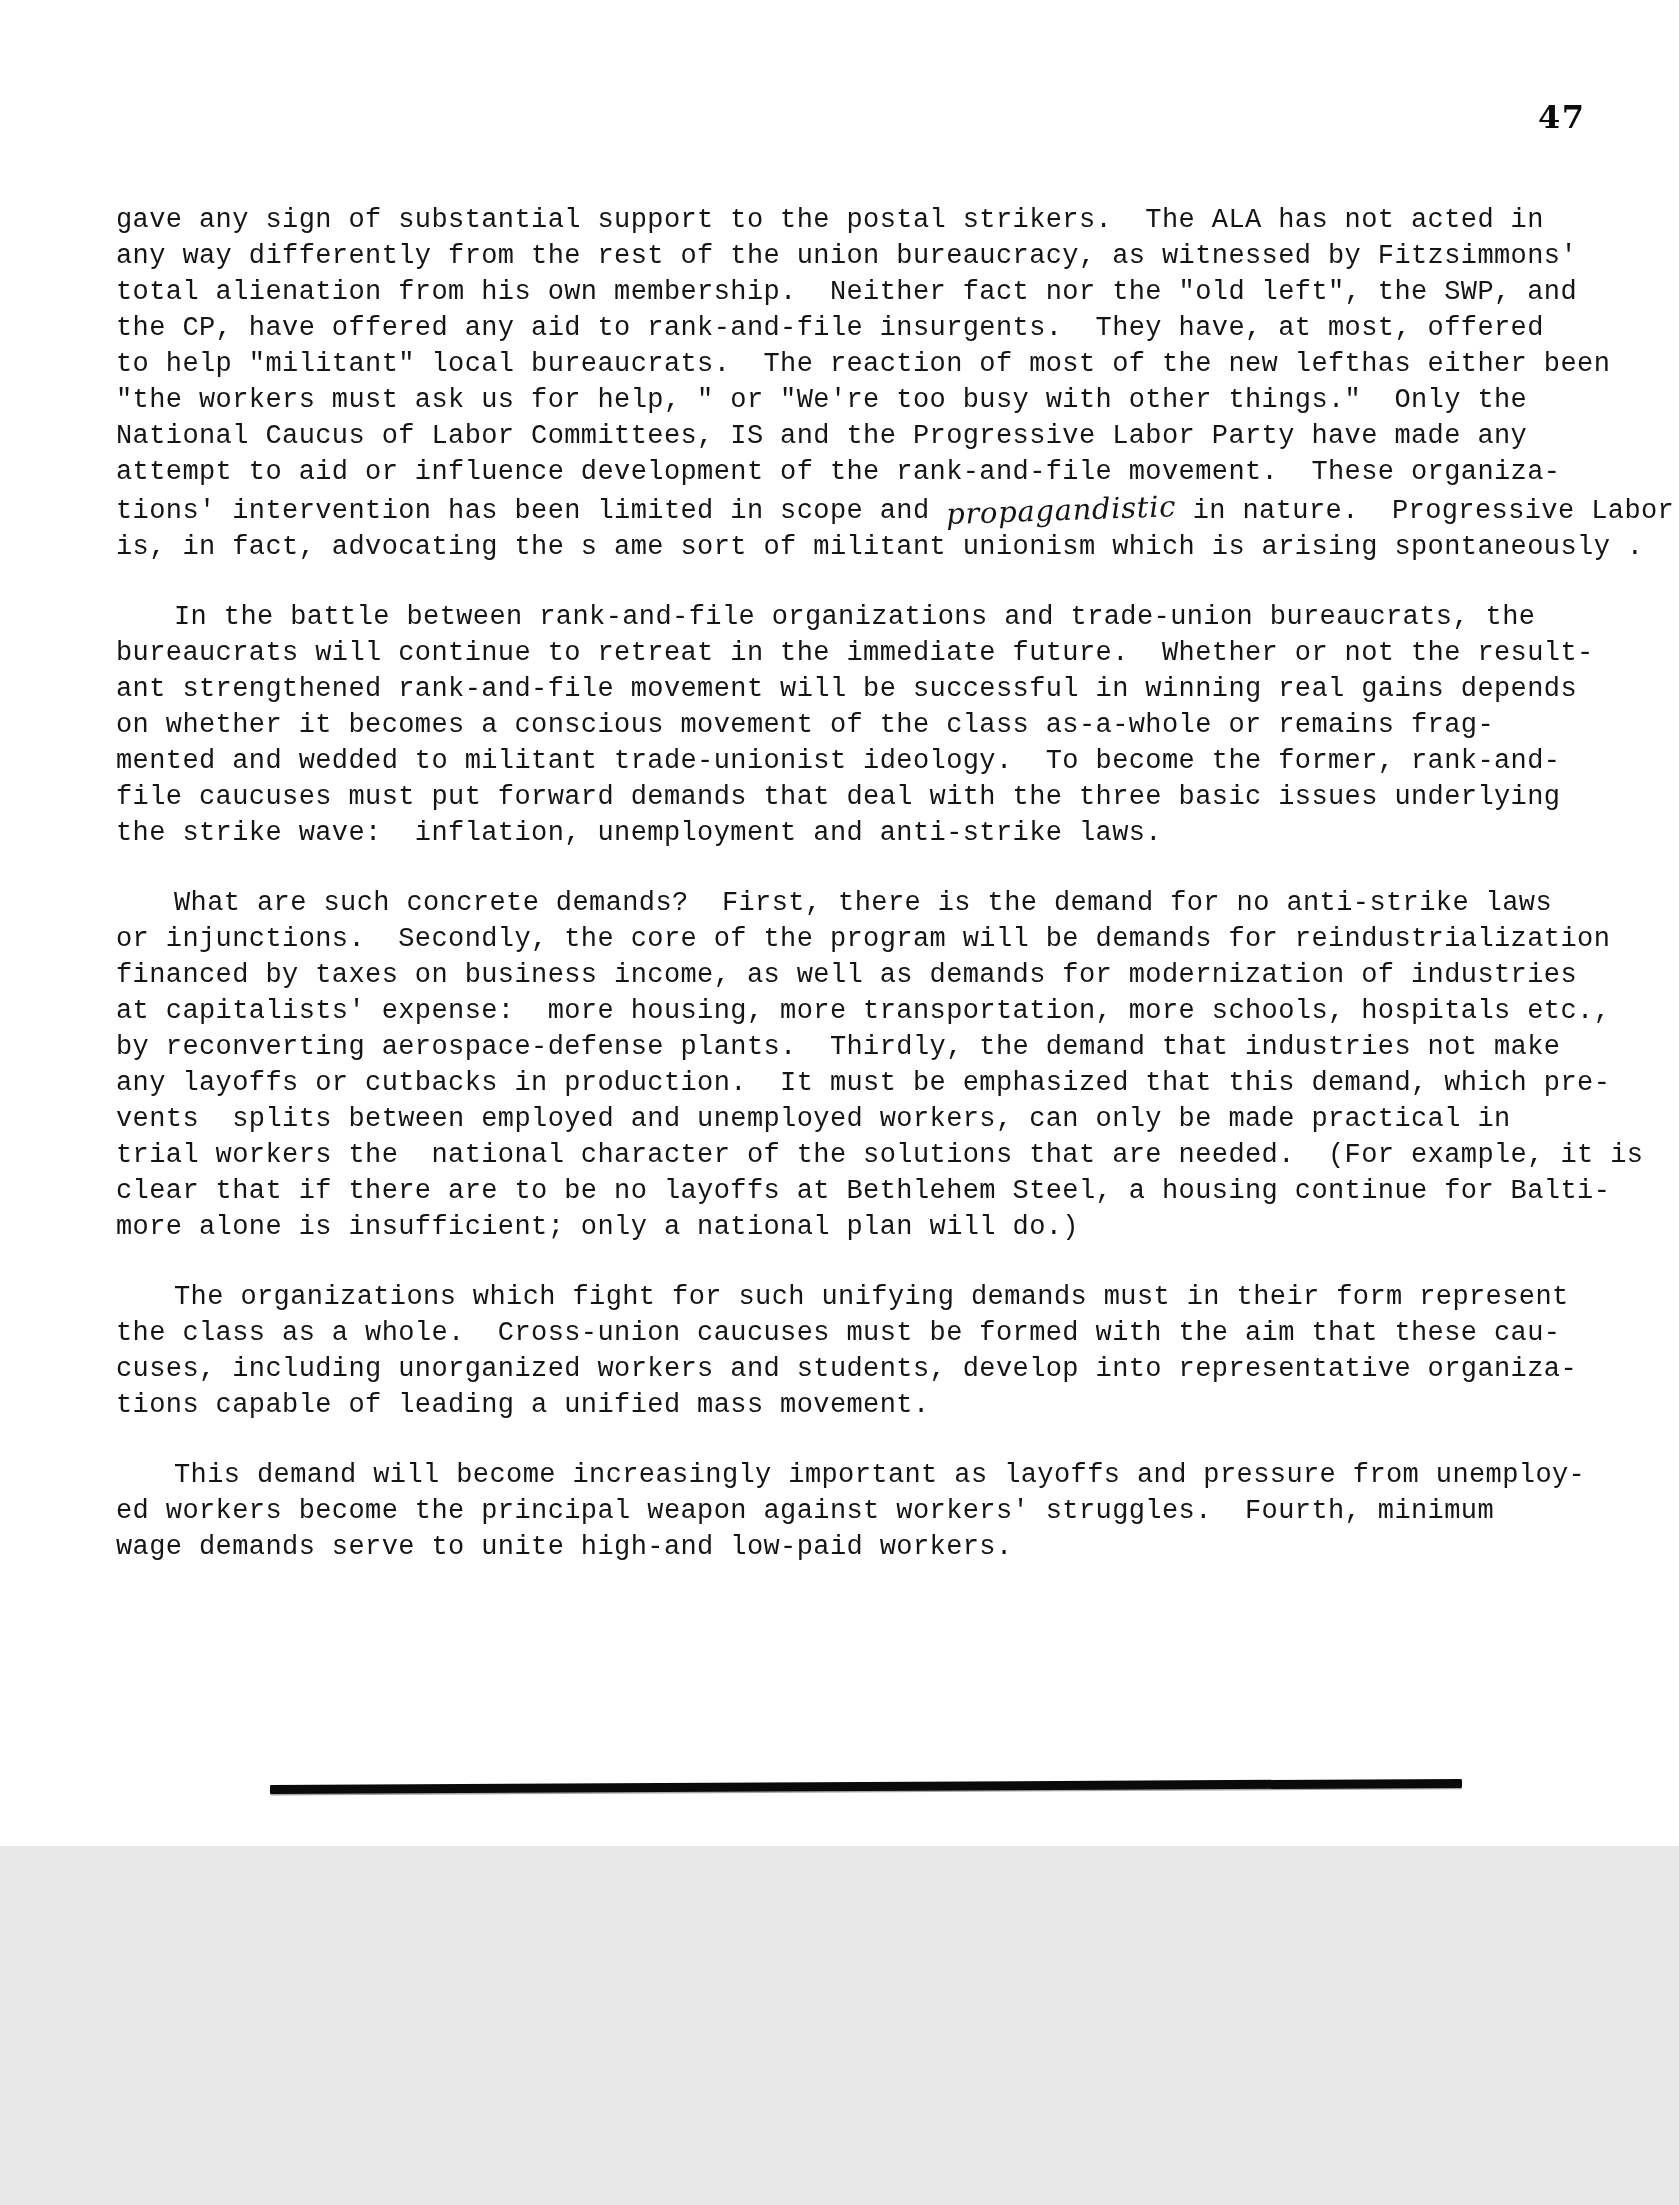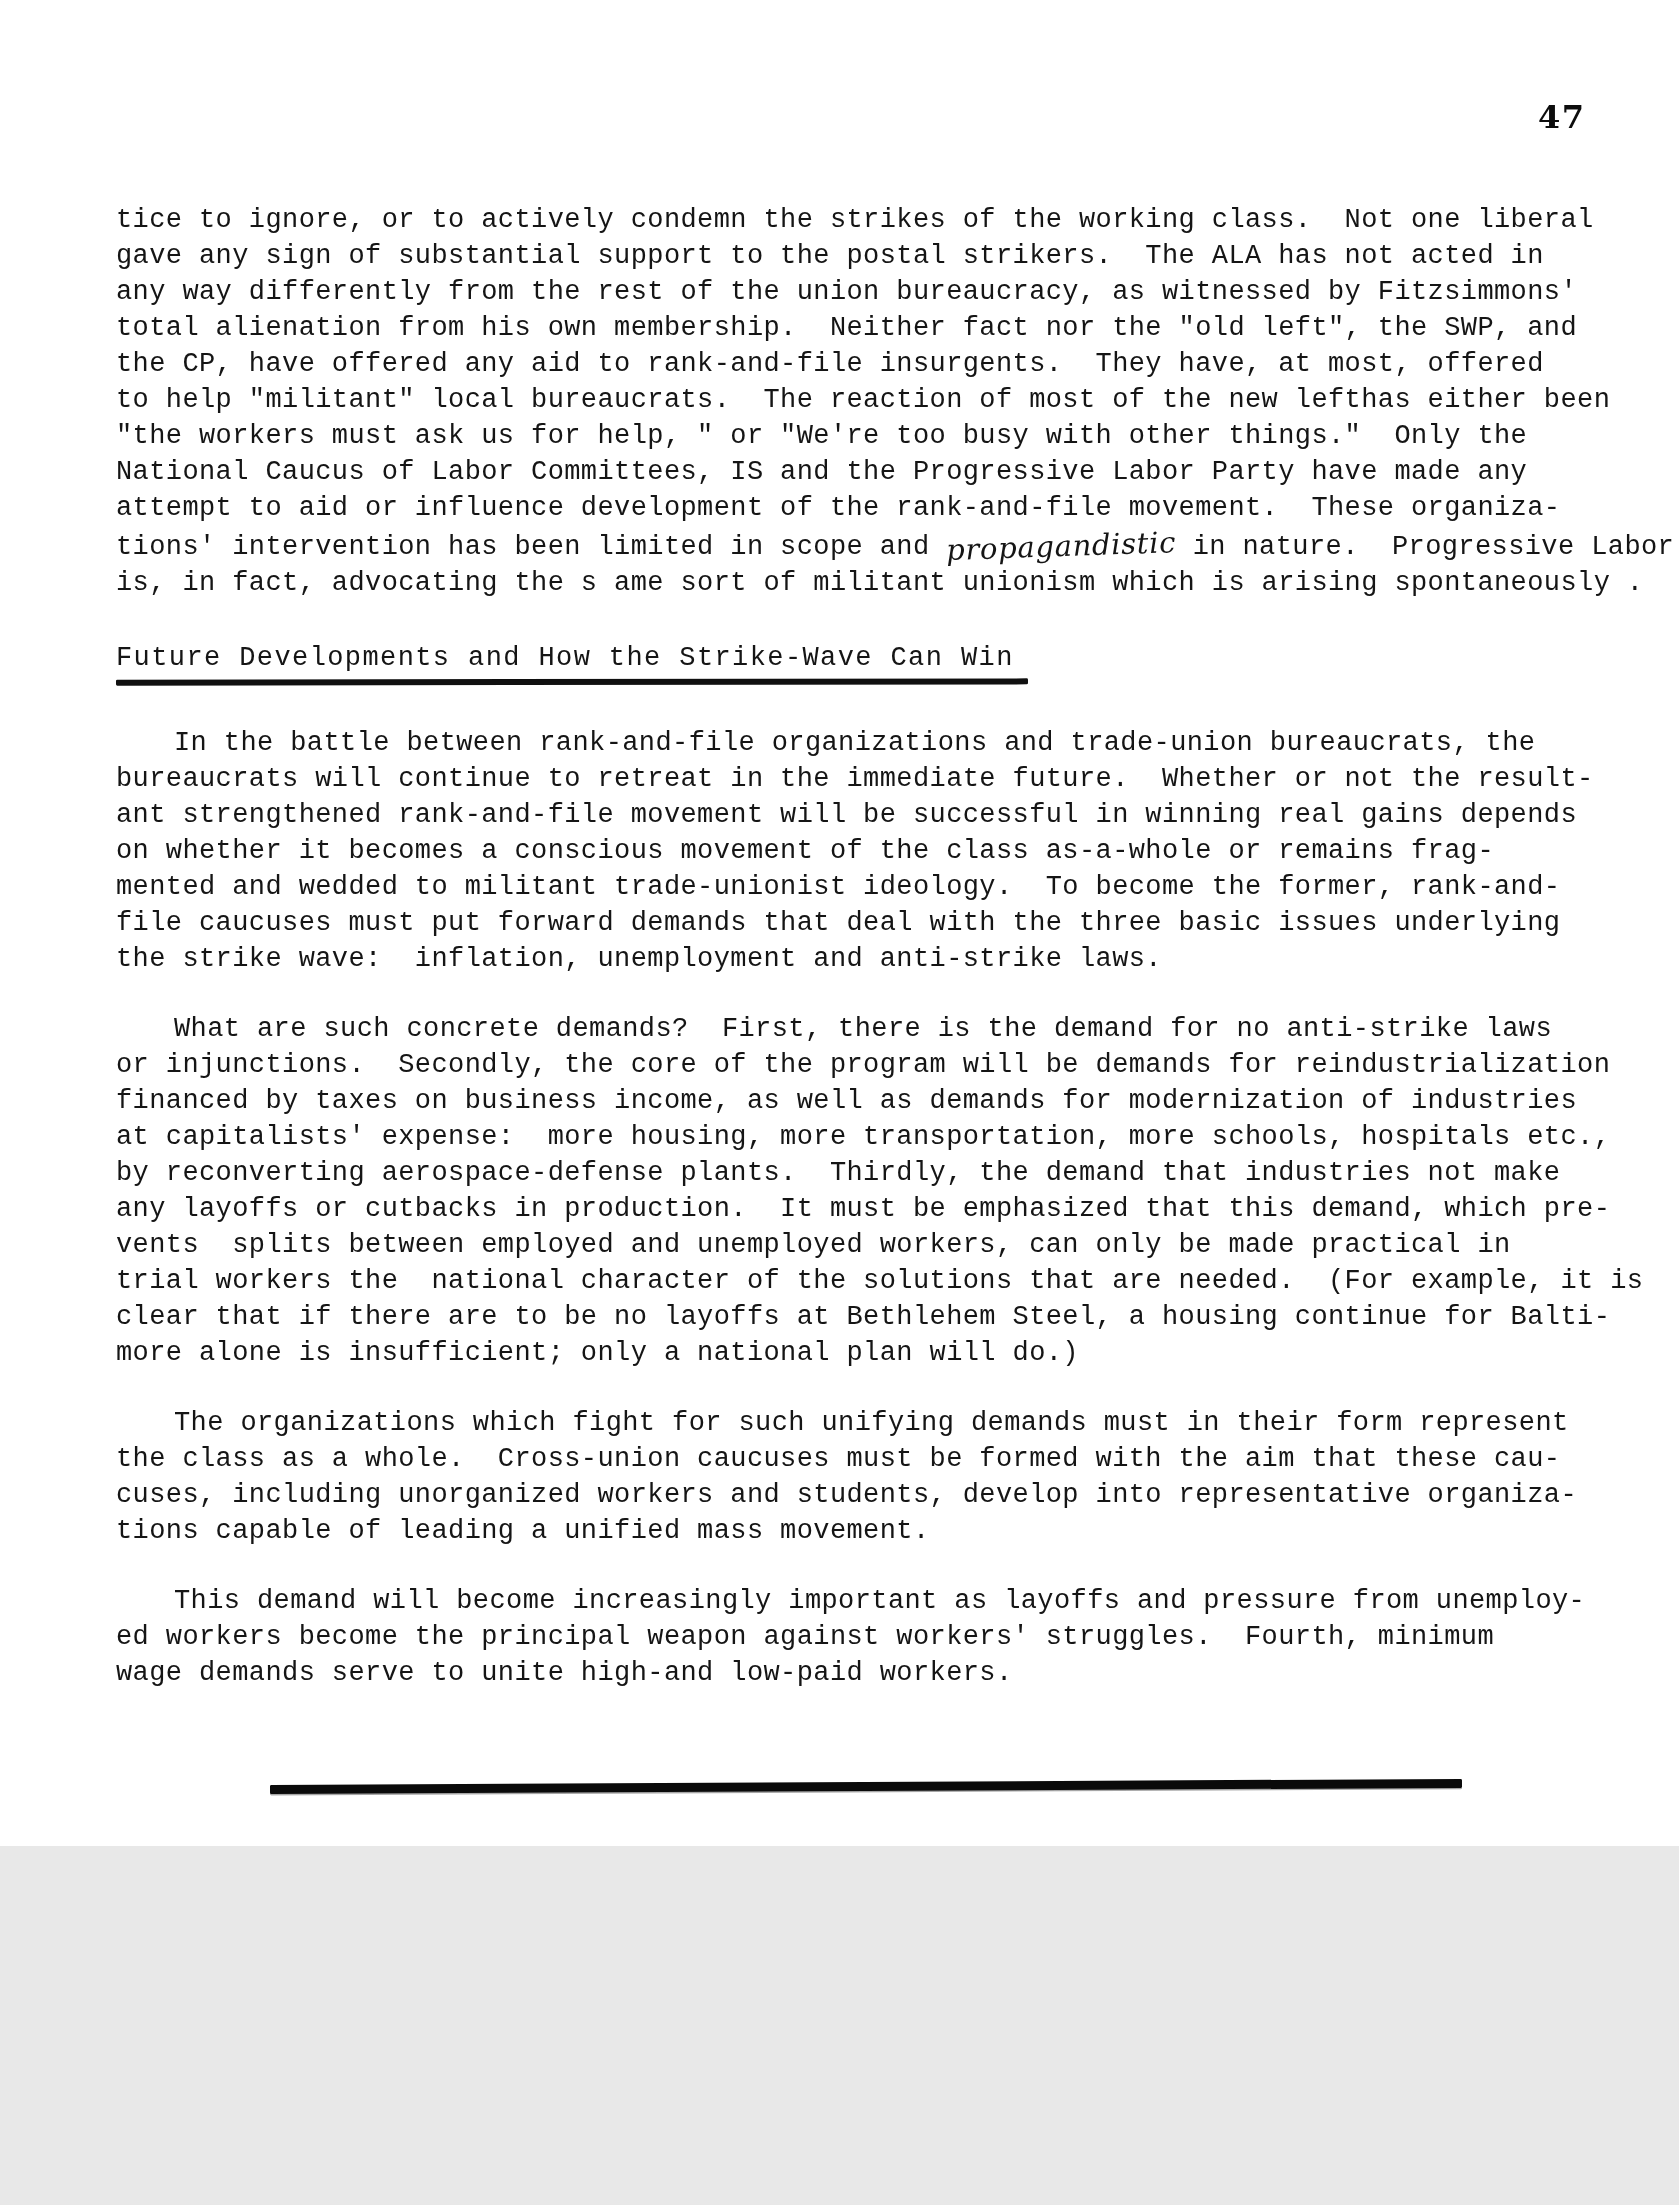--- a/index.html
+++ b/index.html
@@ -89,35 +89,30 @@
   }
 </style>
 </head>
 <body>
 
 <div class="page">
   <div class="page-number">47</div>
 
   <div class="body-text" id="body-text">
       <div class="para">
-        <div class="line">tice to ignore, or to actively condemn the strikes of the working class.  Not one liberal</div>
         <div class="line">gave any sign of substantial support to the postal strikers.  The ALA has not acted in</div>
         <div class="line">any way differently from the rest of the union bureaucracy, as witnessed by Fitzsimmons'</div>
         <div class="line">total alienation from his own membership.  Neither fact nor the "old left", the SWP, and</div>
         <div class="line">the CP, have offered any aid to rank-and-file insurgents.  They have, at most, offered</div>
         <div class="line">to help "militant" local bureaucrats.  The reaction of most of the new lefthas either been</div>
         <div class="line">"the workers must ask us for help, " or "We're too busy with other things."  Only the</div>
         <div class="line">National Caucus of Labor Committees, IS and the Progressive Labor Party have made any</div>
         <div class="line">attempt to aid or influence development of the rank-and-file movement.  These organiza-</div>
         <div class="line"><span>tions' intervention has been limited in scope and </span><span class="handwritten">propagandistic</span><span> in nature.  Progressive Labor</span></div>
         <div class="line">is, in fact, advocating the s ame sort of militant unionism which is arising spontaneously .</div>
-      </div>
-      <div class="heading-block">
-        <div class="heading-text">Future Developments and How the Strike-Wave Can Win</div>
-        <div class="heading-underline"></div>
       </div>
       <div class="para indent">
         <div class="line">In the battle between rank-and-file organizations and trade-union bureaucrats, the</div>
         <div class="line">bureaucrats will continue to retreat in the immediate future.  Whether or not the result-</div>
         <div class="line">ant strengthened rank-and-file movement will be successful in winning real gains depends</div>
         <div class="line">on whether it becomes a conscious movement of the class as-a-whole or remains frag-</div>
         <div class="line">mented and wedded to militant trade-unionist ideology.  To become the former, rank-and-</div>
         <div class="line">file caucuses must put forward demands that deal with the three basic issues underlying</div>
         <div class="line">the strike wave:  inflation, unemployment and anti-strike laws.</div>
       </div>

